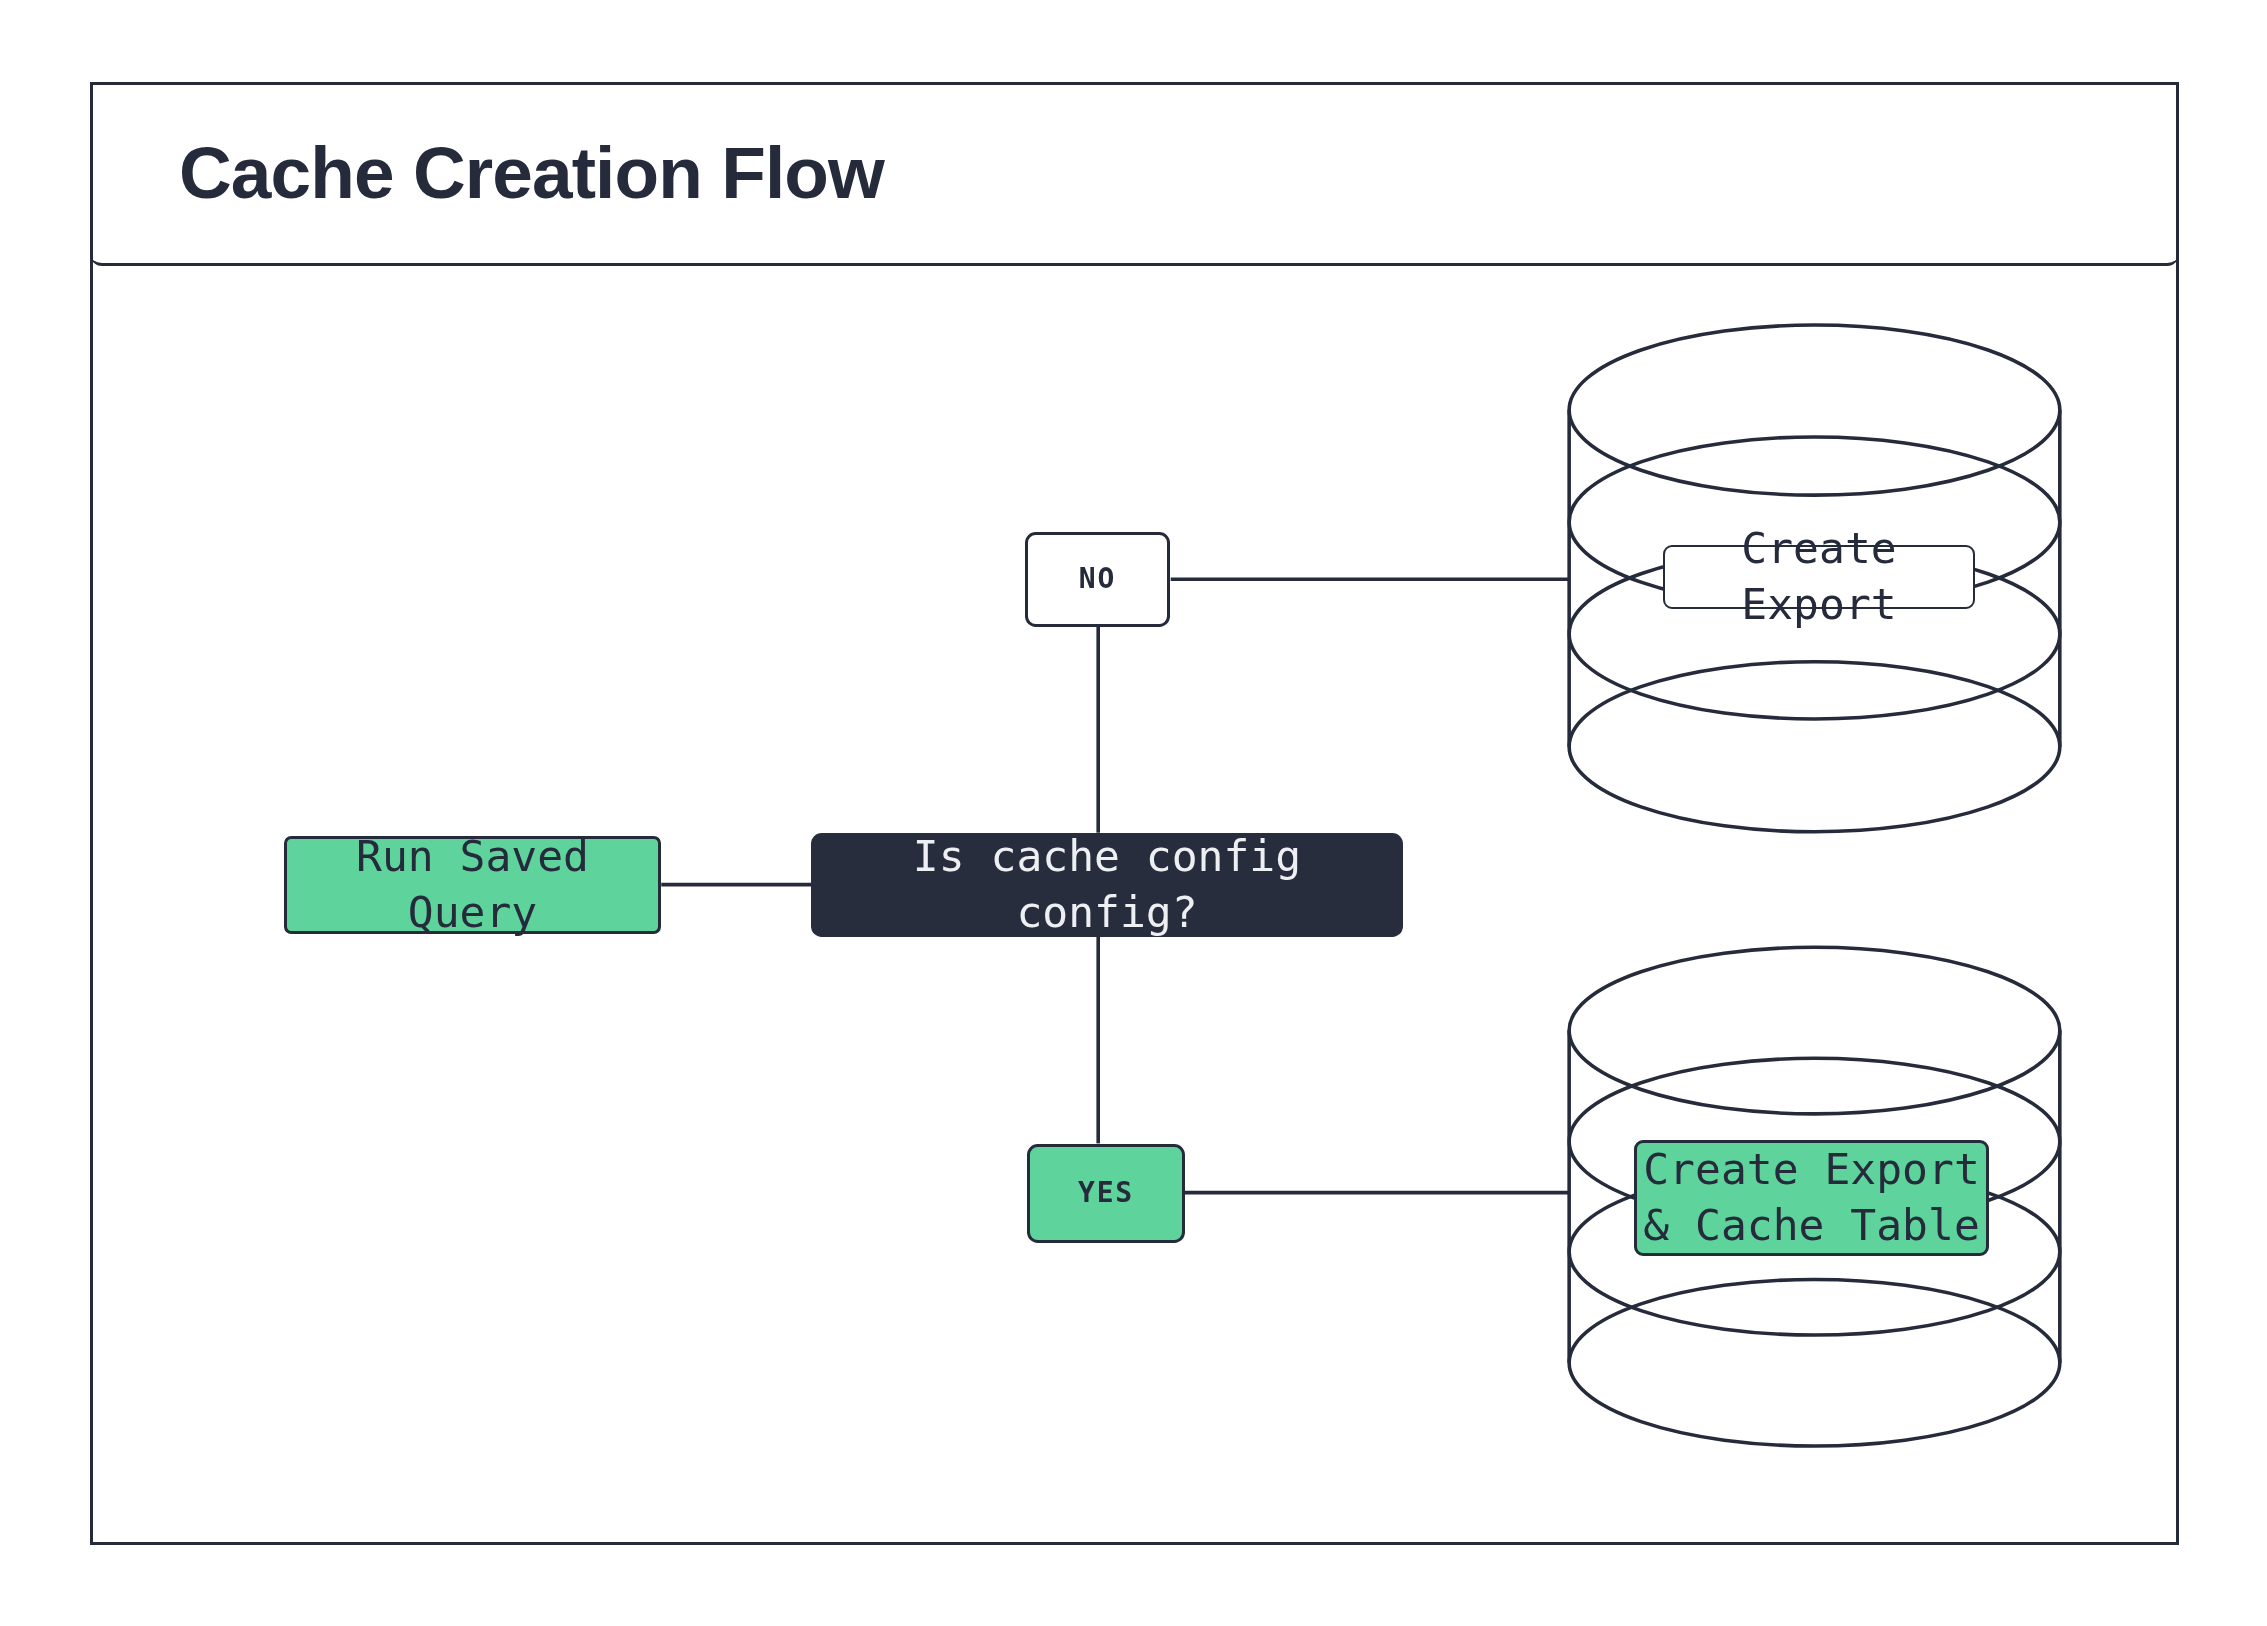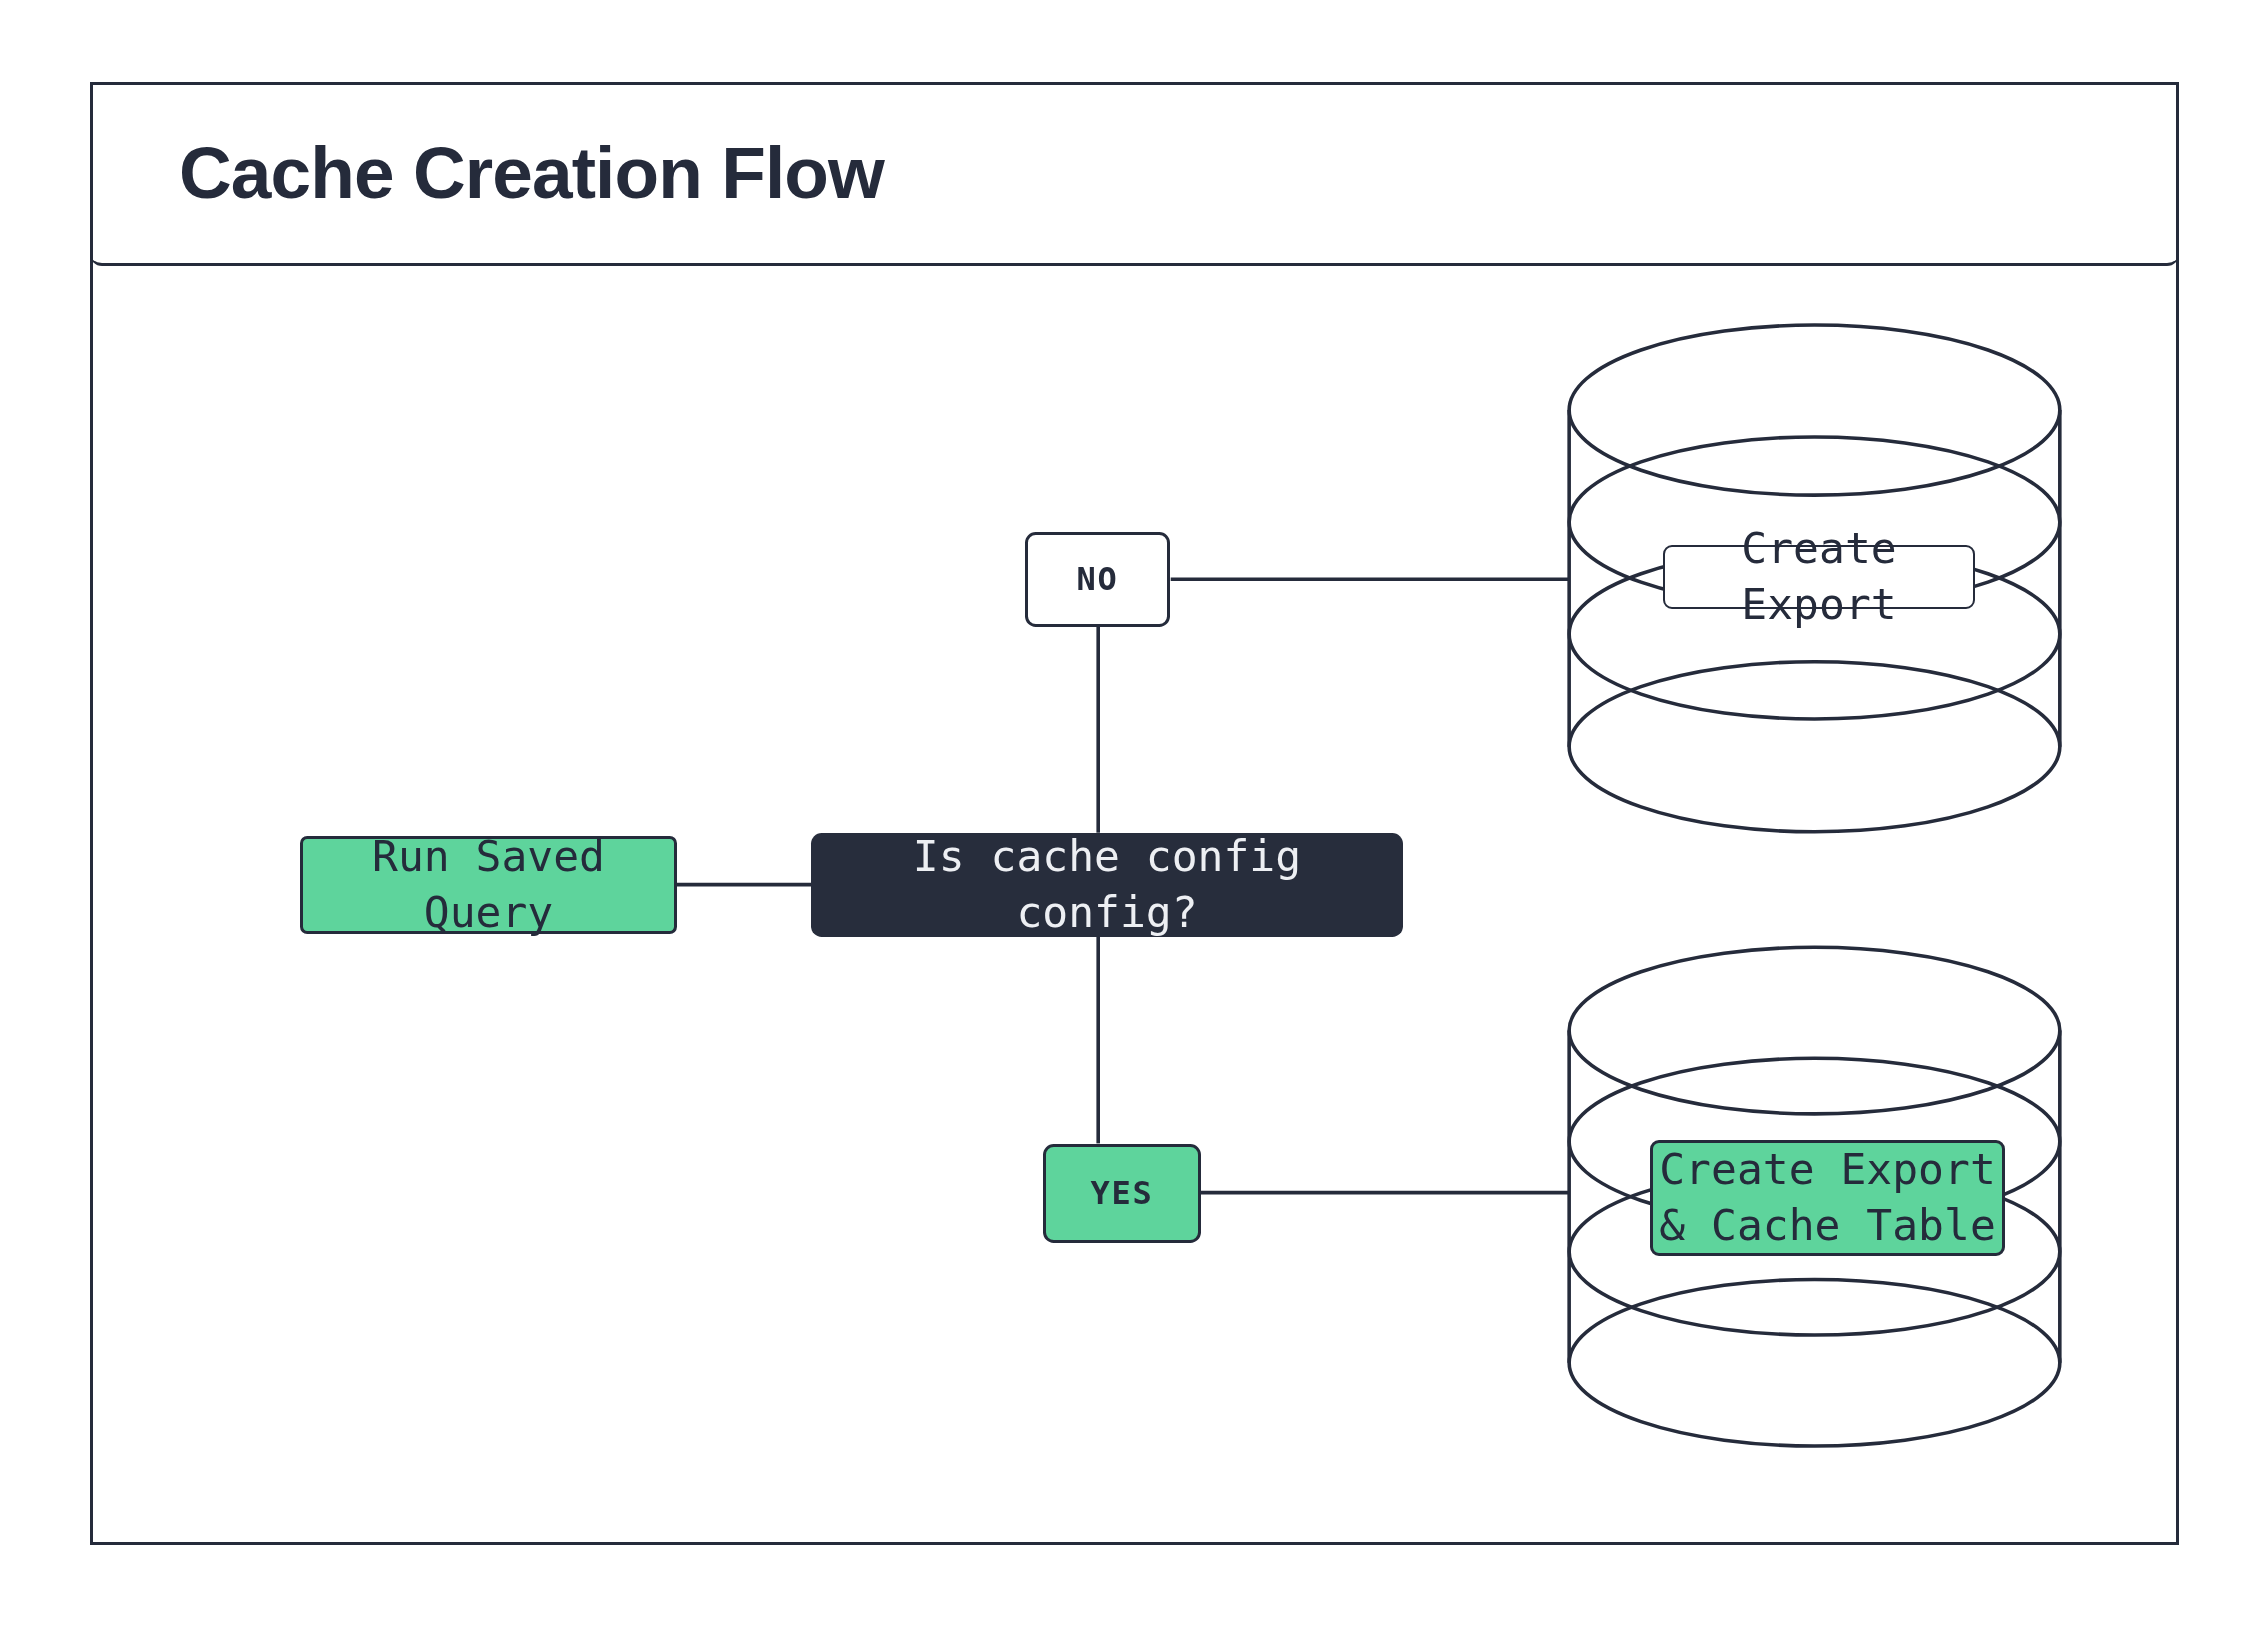--- a/index.html
+++ b/index.html
@@ -27,24 +27,24 @@
     display:flex;align-items:center;padding-left:89px;border-radius:12px;
   }
   .title{
     font-family:"Liberation Sans", sans-serif;font-weight:700;
     font-size:73px;color:var(--ink);letter-spacing:-0.9px;
   }
   .node{
     position:absolute;display:flex;align-items:center;justify-content:center;
     text-align:center;font-size:43px;line-height:1.3;color:var(--ink);
   }
-  .node-green{background:var(--green);border:3.6px solid var(--ink);border-radius:7.2px;margin-left:16px;}
+  .node-green{background:var(--green);border:3.6px solid var(--ink);border-radius:7.2px;}
   .node-white{background:var(--paper);border:3.6px solid var(--ink);border-radius:10.7px;}
   .node-dark{background:var(--panel);border-radius:10.7px;color:var(--light-text);}
-  .branch{font-weight:700;font-size:32px;letter-spacing:1.8px;border-radius:10.7px;}
+  .branch{font-weight:700;font-size:28px;letter-spacing:1.8px;border-radius:10.7px;}
   .db-label{border-radius:9px;}
   .db-label.white{border-width:2.7px;}
   .two-line span{display:block;}
 </style>
 </head>
 <body>
 
 <div class="canvas">
 
   <svg class="lines-layer" width="2268" height="1626" viewBox="0 0 2532 1816">

